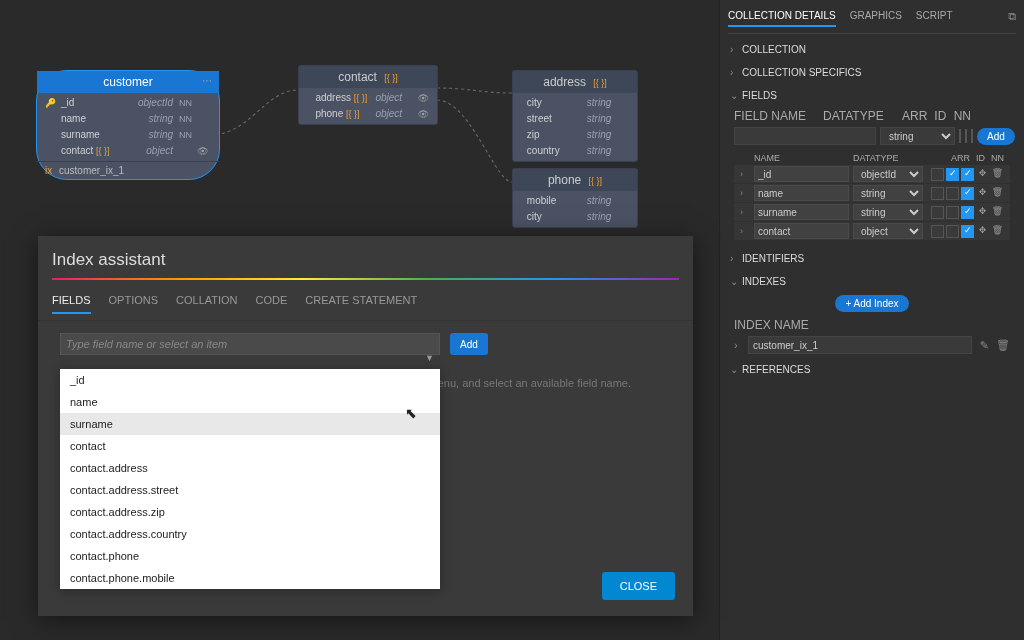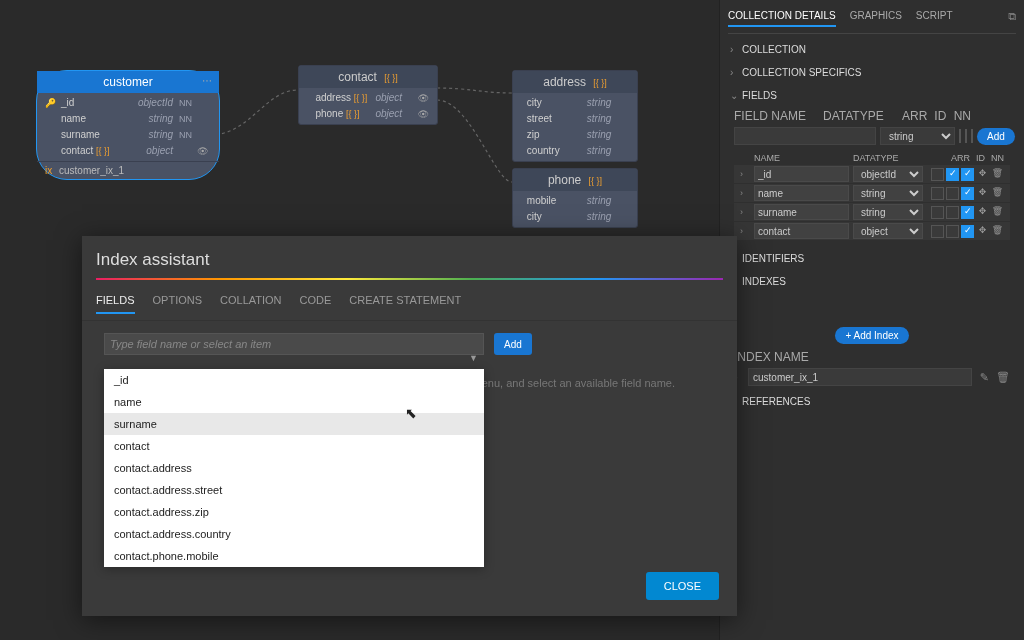--- a/index.html
+++ b/index.html
@@ -53,21 +53,21 @@
 .field-list-row .tp { flex: 0 0 70px; }
 .field-list-row .icons { display: flex; gap: 2px; margin-left: auto; }
 .field-list-row .icons span { width: 13px; height: 13px; font-size: 9px; color: #999; text-align: center; cursor: pointer; }
 .field-list-row .nm input, .field-list-row .tp select { width: 100%; background: #414141; border: 1px solid #4a4a4a; color: #ccc; font-size: 10px; padding: 1px 3px; height: 16px; }
 .index-row { display: flex; align-items: center; padding: 2px 6px; gap: 4px; }
 .index-row .chev2 { width: 10px; color: #888; }
 .index-row input { flex: 1; background: #3a3a3a; border: 1px solid #444; color: #ccc; font-size: 10px; padding: 2px 4px; height: 18px; }
 .index-row .rowicons span { color: #888; margin-left: 4px; cursor: pointer; }
 
 
-.modal { position: absolute; left: 38px; top: 236px; width: 655px; height: 380px; background: #3a3a3a; box-shadow: 0 4px 24px rgba(0,0,0,.5); margin-left: 44px; }
+.modal { position: absolute; left: 38px; top: 236px; width: 655px; height: 380px; background: #3a3a3a; box-shadow: 0 4px 24px rgba(0,0,0,.5); }
 .modal-title { padding: 14px 14px 8px; font-size: 17px; font-weight: 400; color: #ddd; }
 .rainbow { height: 2px; background: linear-gradient(90deg,#e91e63 0%,#ff9800 20%,#ffeb3b 40%,#4caf50 60%,#2196f3 80%,#9c27b0 100%); margin: 0 14px 8px; }
 .modal-tabs { display: flex; gap: 18px; padding: 0 14px 6px; border-bottom: 1px solid #333; }
 .modal-tab { font-size: 11px; color: #999; padding: 6px 0; cursor: pointer; }
 .modal-tab.active { color: #eee; border-bottom: 2px solid #2196f3; }
 .modal-body { padding: 12px 22px; }
 .modal-form-row { display: flex; gap: 10px; }
 .modal-col { position: relative; }
 .modal-col.c1 { flex: 0 0 380px; }
 .modal-col.c2 { flex: 0 0 180px; }
@@ -330,21 +330,21 @@
         <span class="chev">›</span>
         <span>IDENTIFIERS</span>
       </div>
     </div>
 
   <div class="section">
     <div class="section-header">
         <span class="chev">⌄</span>
         <span>INDEXES</span>
       </div>
-    <div style="text-align:center; padding:4px 0;margin-top:32px;">
+    <div style="text-align:center; padding:4px 0;">
       <button class="btn-add">+ Add Index</button>
     </div>
     <div class="lbl" style="padding:2px 6px;">INDEX NAME</div>
     <div class="index-row">
       <span class="chev2">›</span>
       <input value="customer_ix_1" style="">
       <span class="rowicons">
         <span>✎</span>
         <span>🗑</span>
       </span>
@@ -376,20 +376,21 @@
         <span style="position:absolute; right:6px; top:20px; color:#999; font-size:9px;">▼</span>
         <div class="dropdown" id="dropdown">
             <div class="dropdown-item">_id</div>
             <div class="dropdown-item">name</div>
             <div class="dropdown-item hl">surname</div>
             <div class="dropdown-item">contact</div>
             <div class="dropdown-item">contact.address</div>
             <div class="dropdown-item">contact.address.street</div>
             <div class="dropdown-item">contact.address.zip</div>
             <div class="dropdown-item">contact.address.country</div>
+            <div class="dropdown-item">contact.phone</div>
             <div class="dropdown-item">contact.phone.mobile</div>
           </div>
       </div>
       <button class="btn-add2">Add</button>
     </div>
     <div class="hint" style="text-align:right; padding-right:40px;">enu, and select an available field name.</div>
   </div>
   <button class="btn-close">CLOSE</button>
 </div>
 

